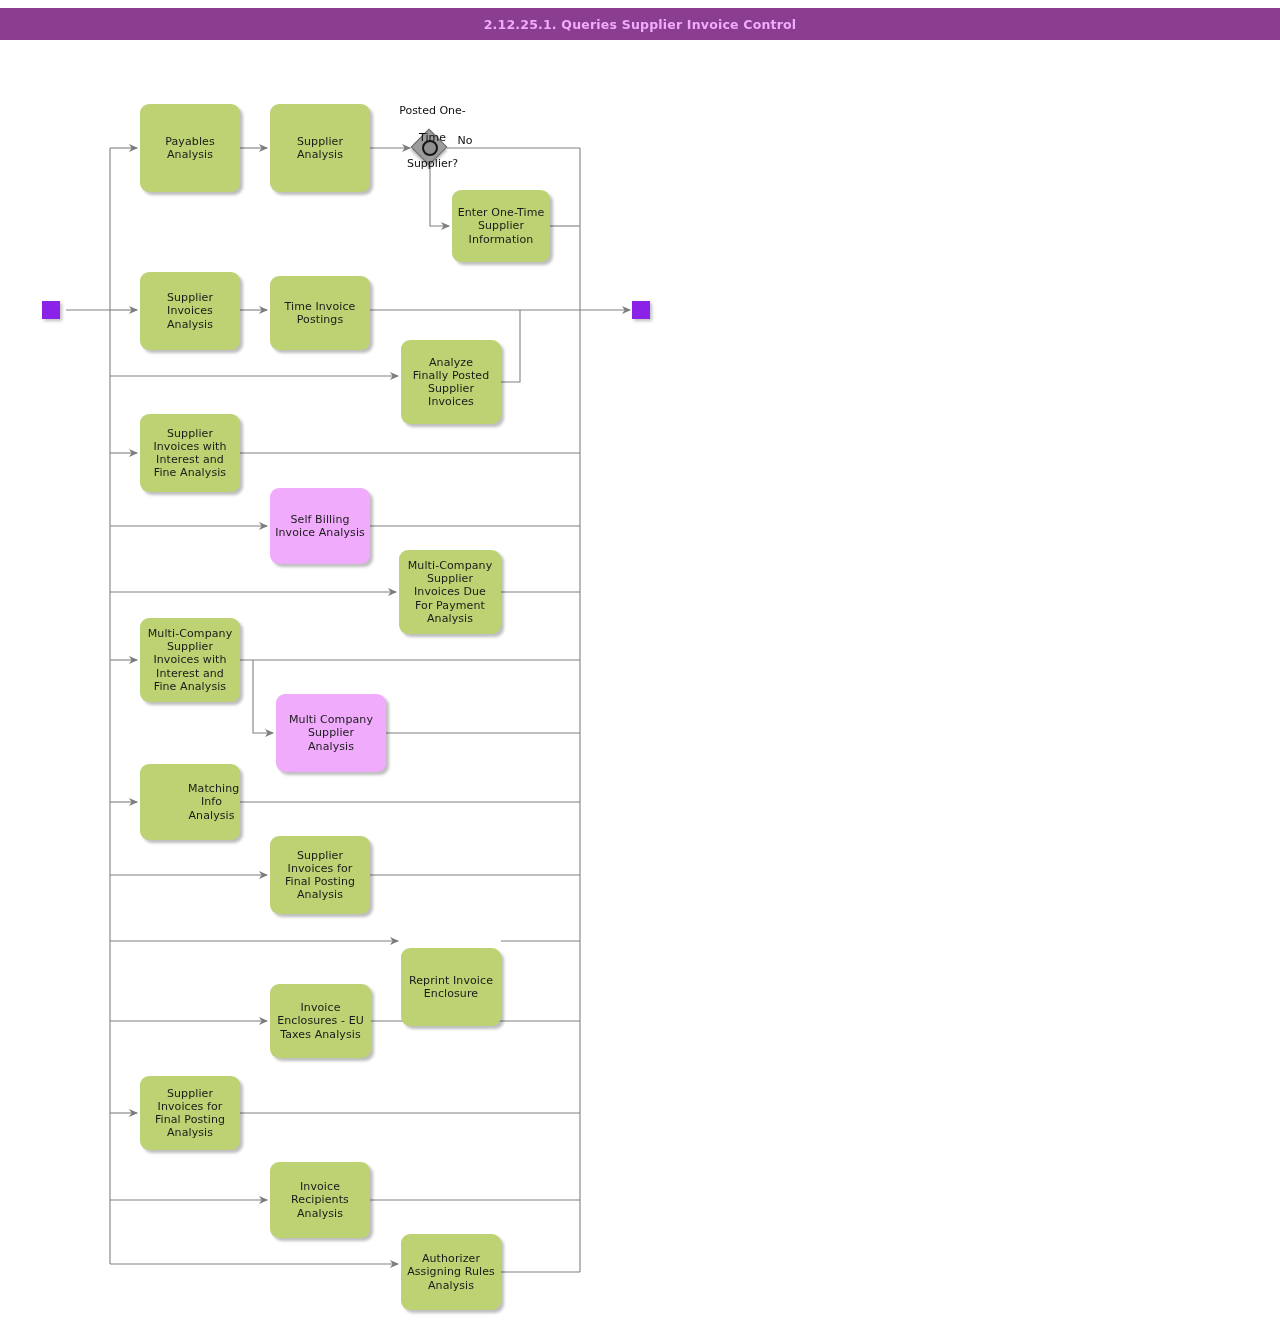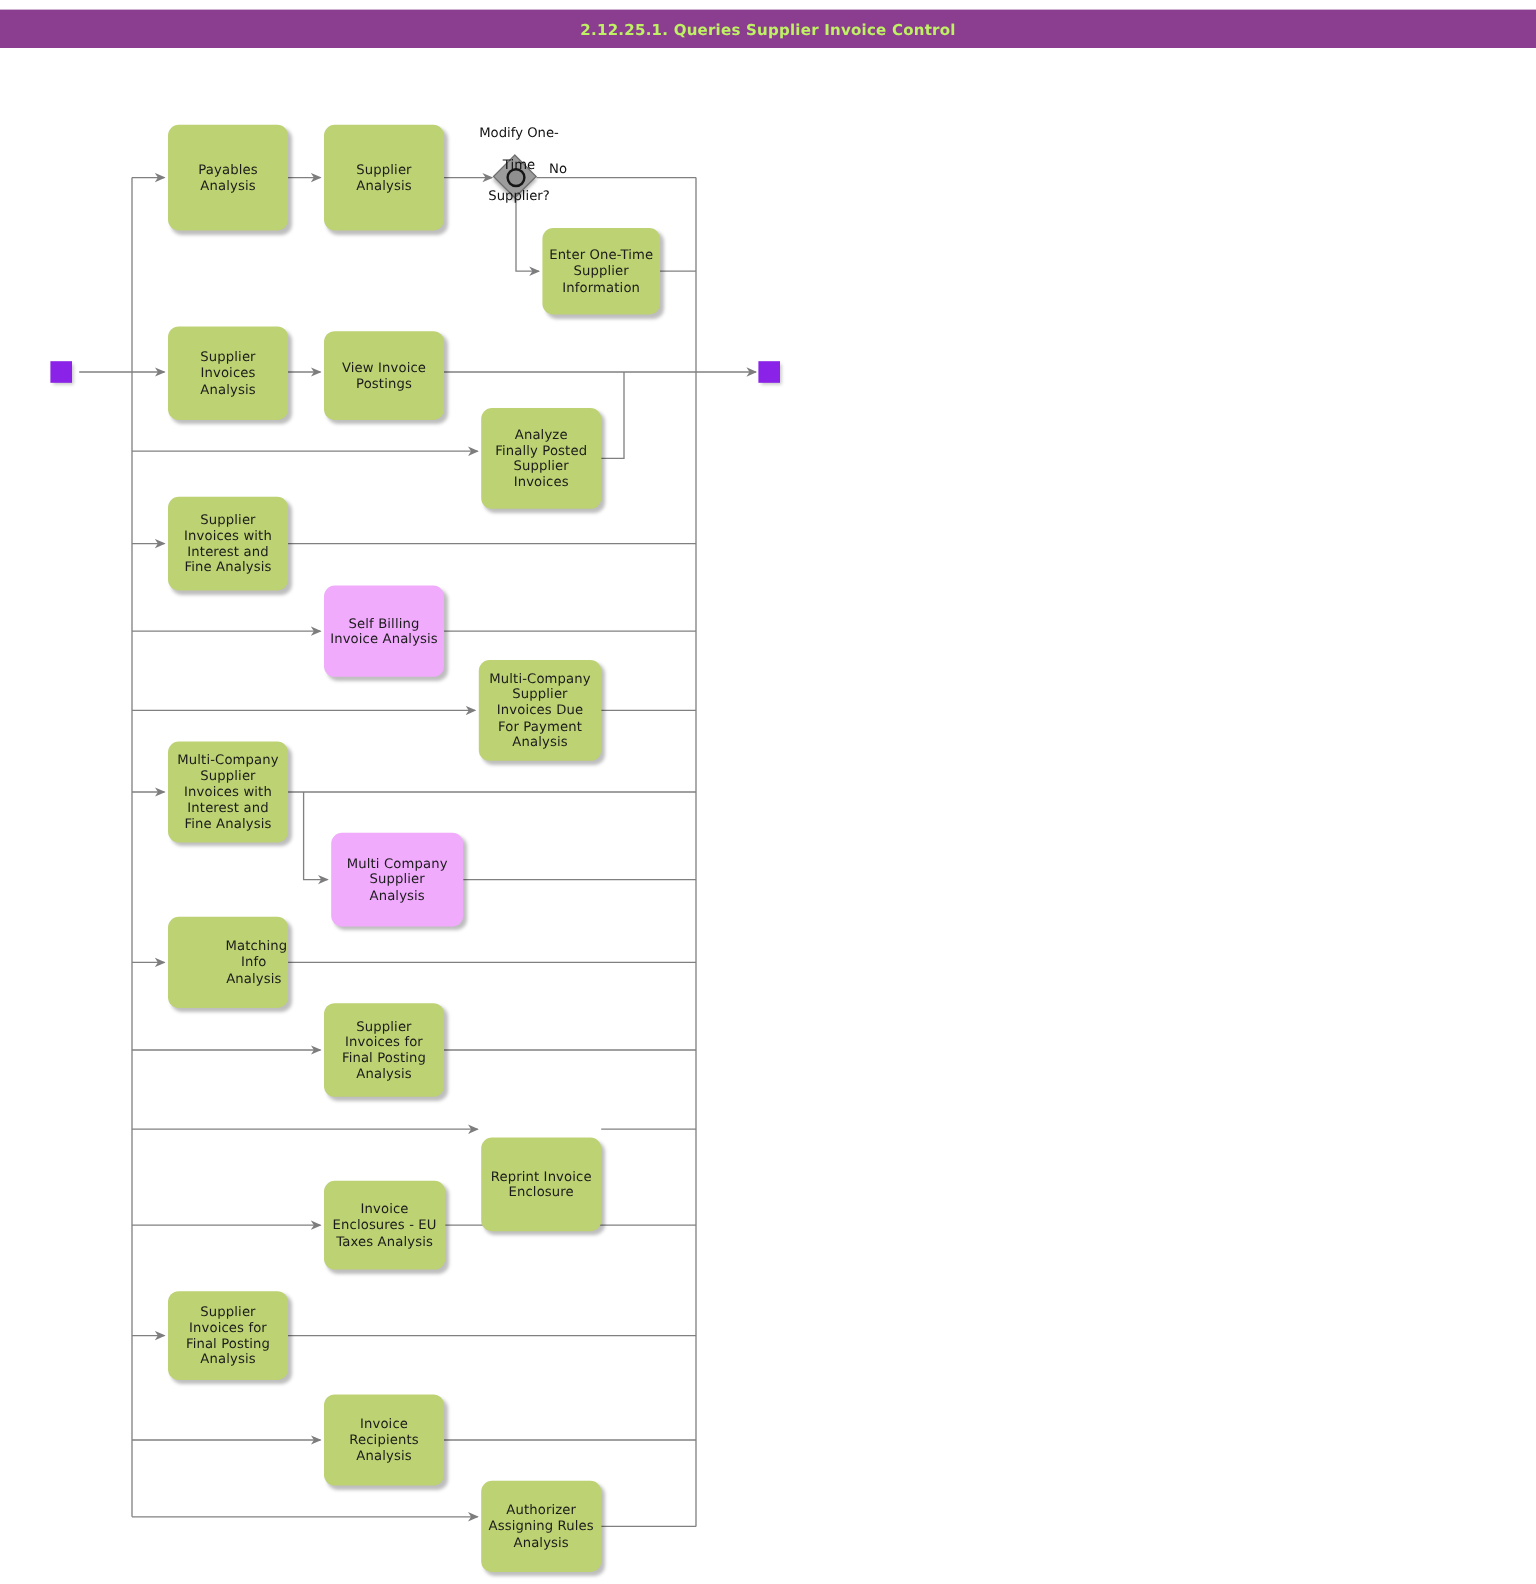--- a/index.html
+++ b/index.html
@@ -57,21 +57,21 @@
 
   
   .lbl{
     position:absolute;color:#111;font-size:11px;line-height:13.2px;
     text-align:center;white-space:pre-line;
   }
 </style>
 </head>
 <body>
 
-<div id="header-bar" style="background: rgb(139, 62, 143); color: #bef264;">
+<div id="header-bar" style="background: rgb(139, 62, 143); color: #f0abfc;">
   <span>2.12.25.1. Queries Supplier Invoice Control</span>
 </div>
 
 <div id="canvas">
 
   <svg id="edges" viewBox="0 0 1280 1320" xmlns="http://www.w3.org/2000/svg">
     <defs>
       <marker id="arr" markerWidth="9" markerHeight="9" refX="8" refY="4.5" orient="auto" markerUnits="userSpaceOnUse">
         <path d="M0,0.6 L9,4.5 L0,8.4 L2.6,4.5 Z" fill="#7d7d7d"></path>
       </marker>
@@ -148,21 +148,21 @@
 
   <div class="marker" style="left: 42px; top: 301px; background: rgb(138, 34, 232);"></div>
   <div class="marker" style="left: 632px; top: 301px; background: rgb(138, 34, 232);"></div>
 
   <div class="gateway" style="left:413px;top:131px;">
     <div class="dia" style="background: rgb(156, 156, 156);"></div>
     <div class="ring"></div>
   </div>
 
   <div class="lbl" style="left:370px;top:91px;width:125px;">
-    <div>Modify One-</div>
+    <div>Posted One-</div>
     <div>Time</div>
     <div>Supplier?</div>
   </div>
 
   <div class="lbl" style="left:452px;top:134px;width:26px;">No</div>
 
   <div id="node-layer">
       <div class="node" style="left: 140px; top: 104px; width: 100px; height: 88px; background: rgb(189, 210, 114); color: rgb(27, 27, 27);">
         <span style="white-space: pre-line;">Payables
 Analysis</span>
@@ -175,21 +175,21 @@
         <span style="white-space: pre-line;">Enter One-Time
 Supplier
 Information</span>
       </div>
       <div class="node" style="left: 140px; top: 272px; width: 100px; height: 78px; background: rgb(189, 210, 114); color: rgb(27, 27, 27);">
         <span style="white-space: pre-line;">Supplier
 Invoices
 Analysis</span>
       </div>
       <div class="node" style="left: 270px; top: 276px; width: 100px; height: 74px; background: rgb(189, 210, 114); color: rgb(27, 27, 27);">
-        <span style="white-space: pre-line;">View Invoice
+        <span style="white-space: pre-line;">Time Invoice
 Postings</span>
       </div>
       <div class="node" style="left: 401px; top: 340px; width: 100px; height: 84px; background: rgb(189, 210, 114); color: rgb(27, 27, 27);">
         <span style="white-space: pre-line;">Analyze
 Finally Posted
 Supplier
 Invoices</span>
       </div>
       <div class="node" style="left: 140px; top: 414px; width: 100px; height: 78px; background: rgb(189, 210, 114); color: rgb(27, 27, 27);">
         <span style="white-space: pre-line;">Supplier

